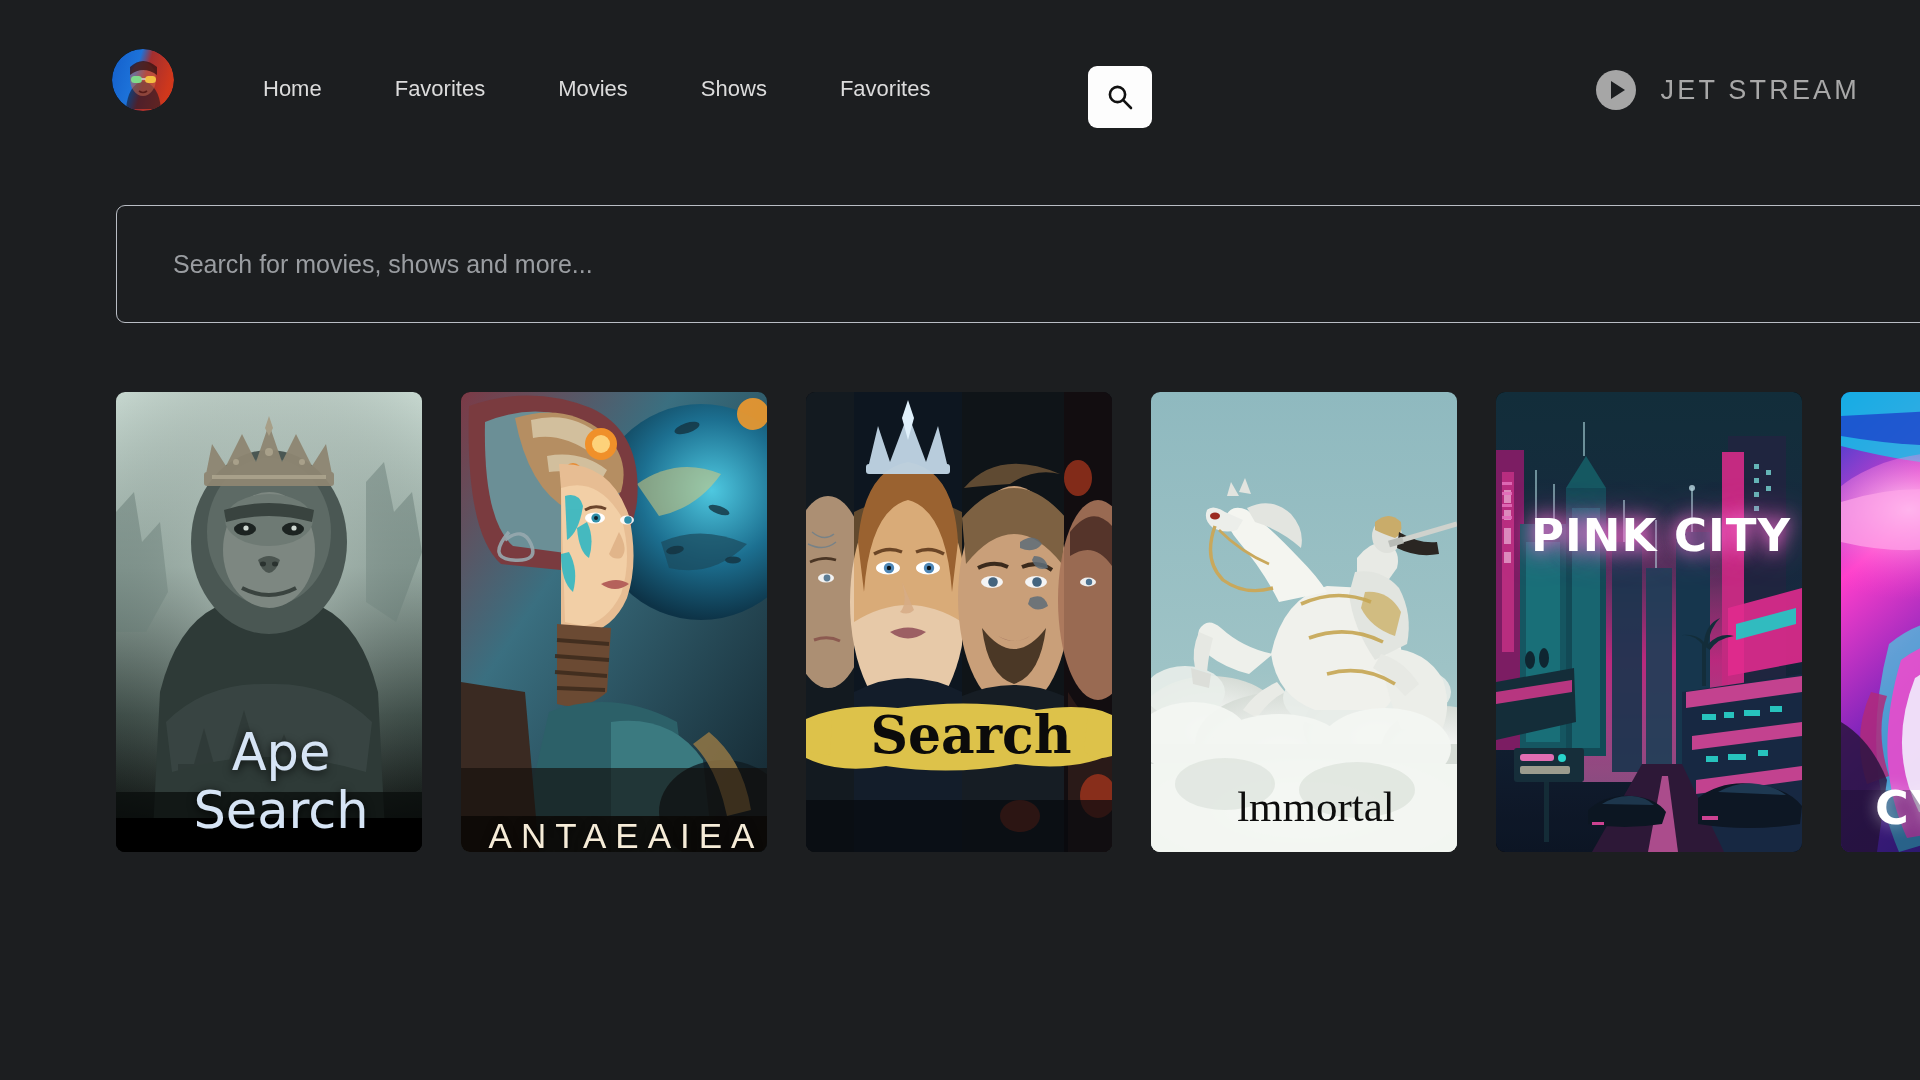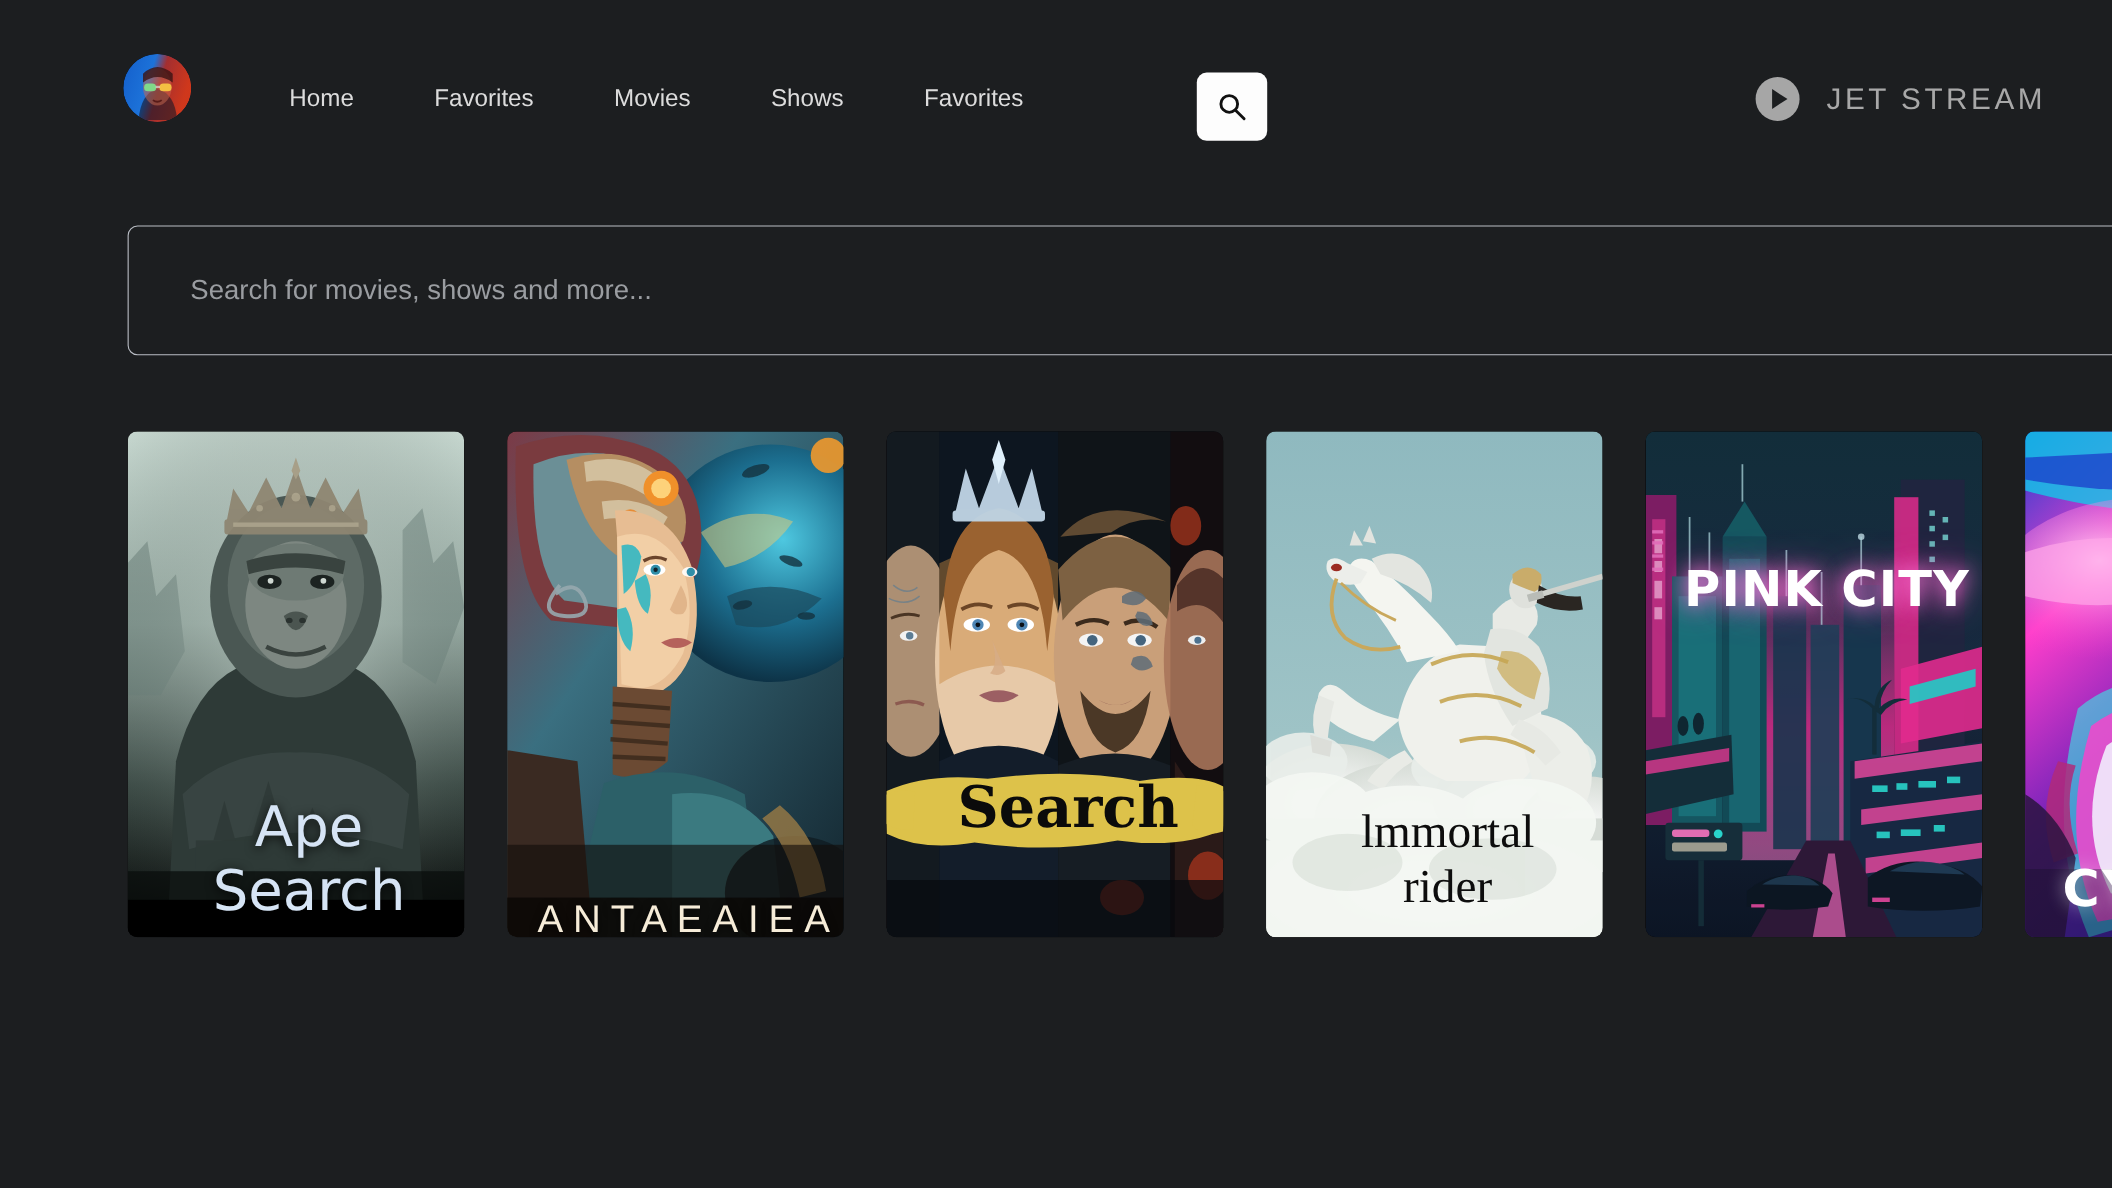--- a/index.html
+++ b/index.html
@@ -538,21 +538,20 @@
           <rect y="372" width="306" height="92"></rect>
         </g>
         <g fill="#dfe5de" opacity="0.8">
           <ellipse cx="74" cy="392" rx="50" ry="26"></ellipse>
           <ellipse cx="206" cy="398" rx="58" ry="28"></ellipse>
         </g>
       </svg>
     </div>
     <div class="card-title t-imm">
       <div>lmmortal</div>
-      <div>rider</div>
     </div>
   </div>
 
   <div class="card">
     <div class="poster">
       <svg viewBox="0 0 306 460" preserveAspectRatio="xMidYMid slice">
         <defs>
           <linearGradient id="pcSky" x1="0" y1="0" x2="0" y2="1">
             <stop offset="0%" stop-color="#14323f"></stop>
             <stop offset="45%" stop-color="#1a2d45"></stop>

